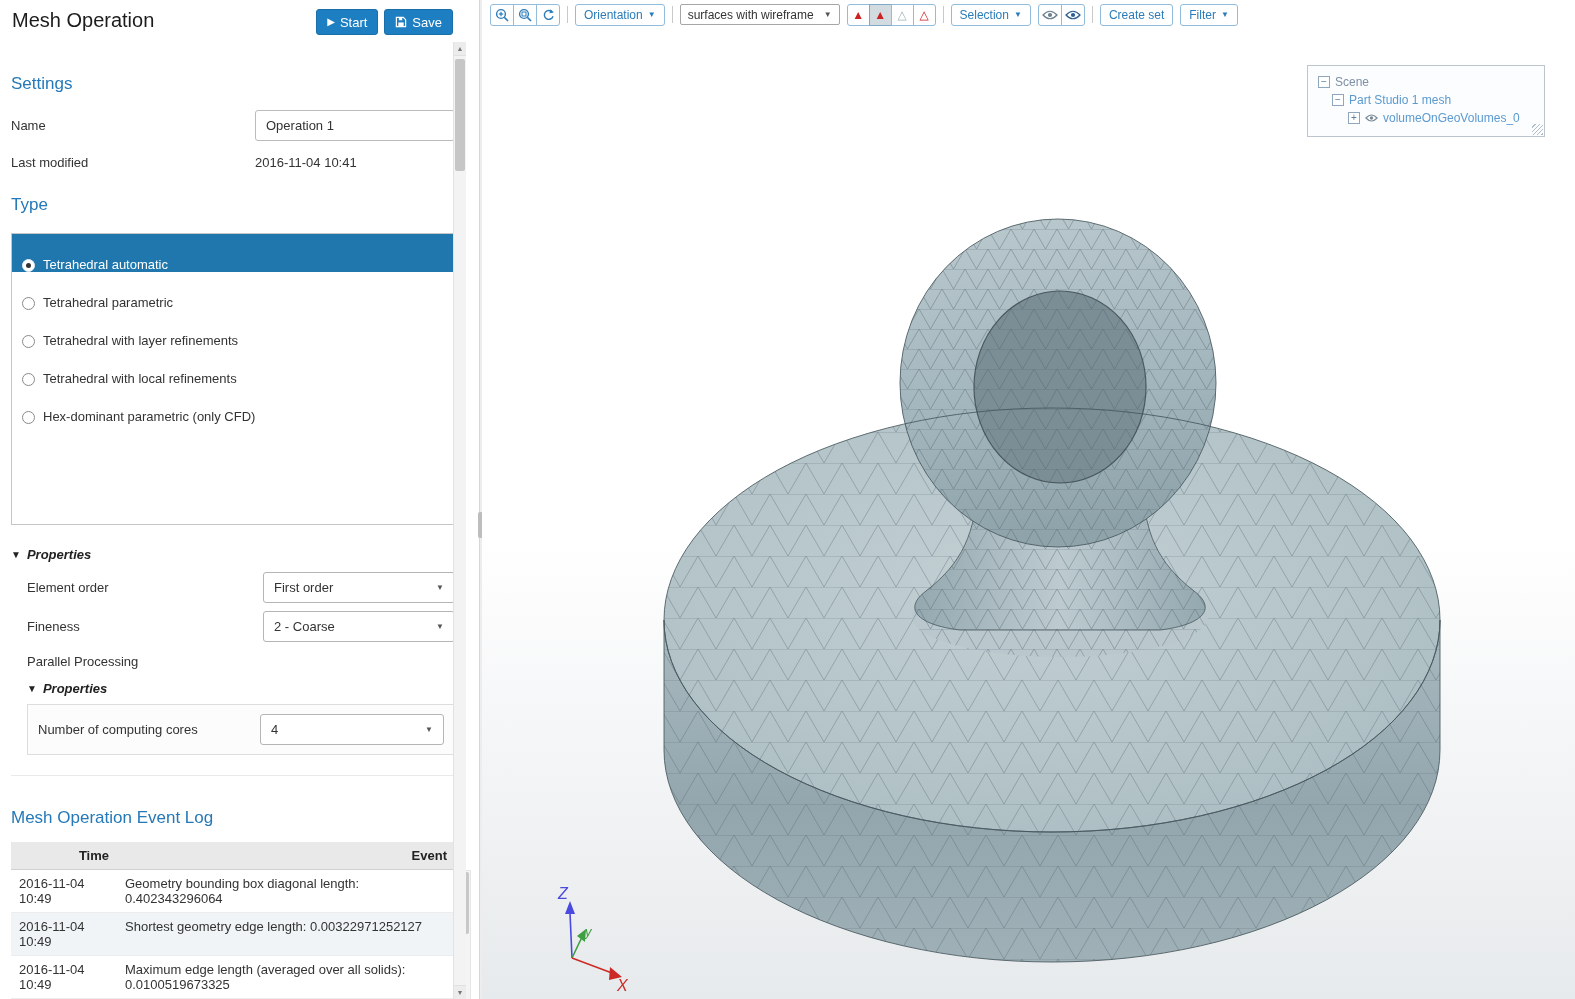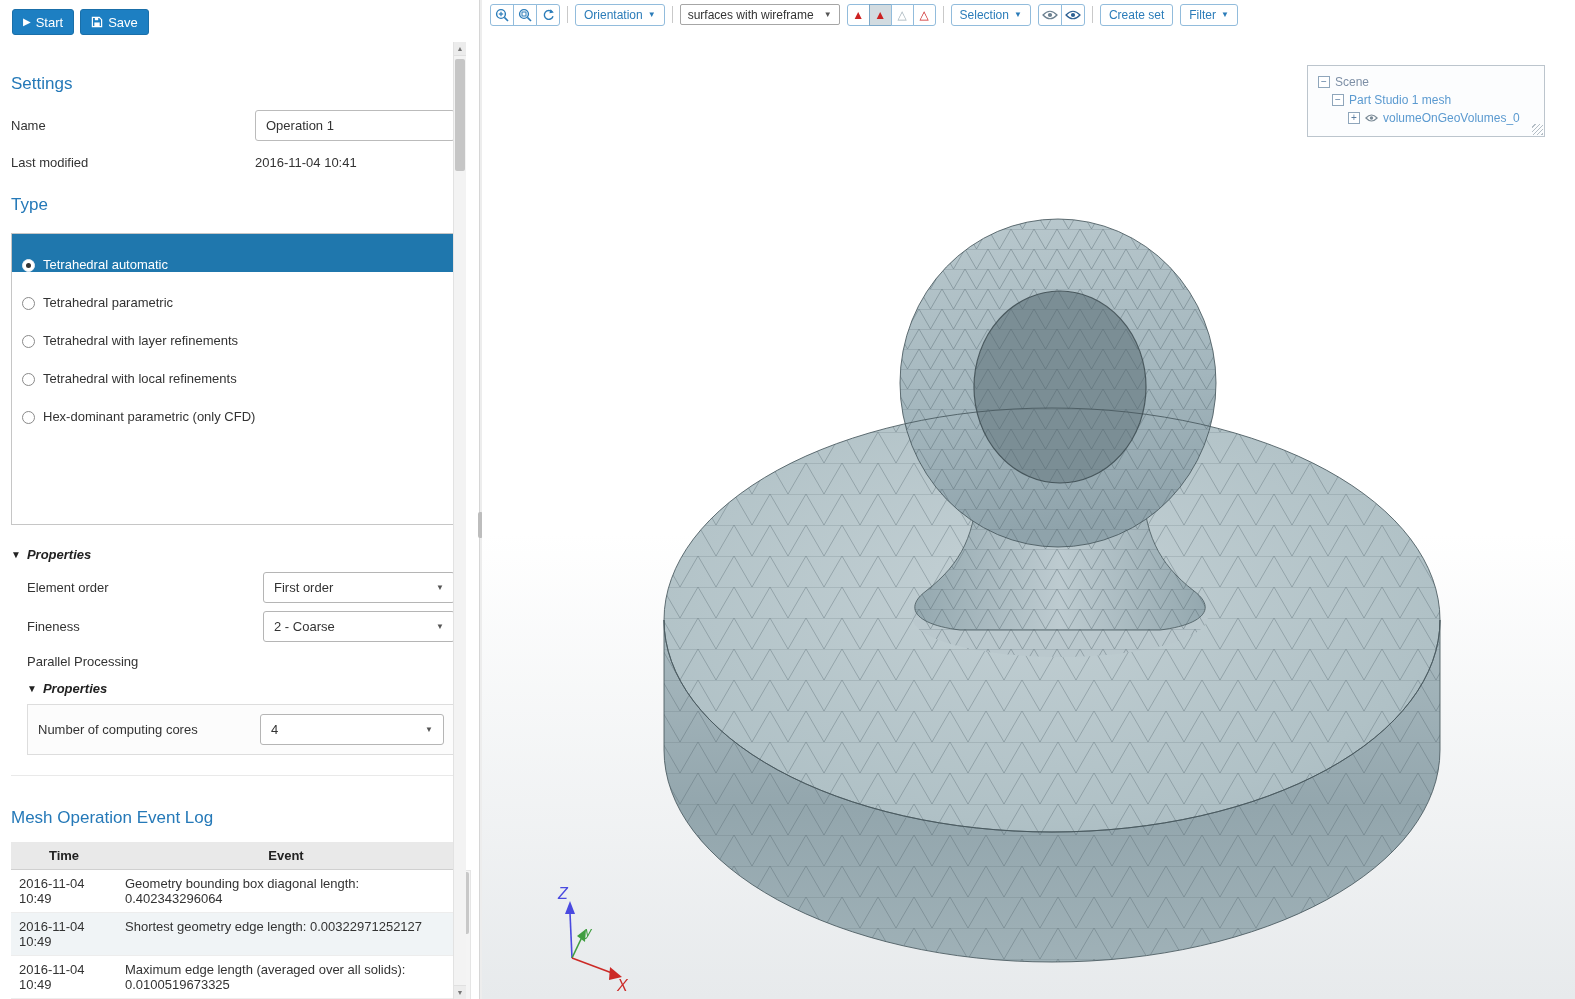--- a/index.html
+++ b/index.html
@@ -57,21 +57,21 @@
   }
   .select .caret { margin-left:auto; font-size:8px; color:#555; }
   .parallel-label { margin-top:12px; font-size:13px; }
   .nested-props { margin-top:12px; }
   .nested-box { border:1px solid #ddd; background:#fcfcfc; margin-top:8px; padding:9px 10px; display:flex; align-items:center; }
   .nested-box .select { width:184px; }
 
   .log-wrap { position:relative; margin-top:14px; }
   .log-table { width:100%; border-collapse:collapse; font-size:13px; }
   .log-table th {
-    background:#e9e9e9; text-align:center; font-weight:bold; color:#222;
+    background:#e9e9e9; text-align:right; font-weight:bold; color:#222;
     padding:6px 8px; border-bottom:1px solid #d0d0d0;
   }
   .log-table td { padding:6px 8px; vertical-align:top; border-bottom:1px solid #ededed; }
   .col-time { width:106px; }
   .log-table tr.even td { background:#f0f4f6; }
 
   
   .main-scrollbar { position:absolute; top:42px; right:13px; bottom:0; width:13px; background:#f3f3f3; border-left:1px solid #e2e2e2; }
   .sb-arrow { height:14px; background:#ececec; color:#777; font-size:7px; text-align:center; line-height:14px; cursor:pointer; }
   .sb-up { border-bottom:1px solid #e0e0e0; }
@@ -131,20 +131,21 @@
     background:repeating-linear-gradient(135deg, transparent 0 2px, #b4bec6 2px 3px);
   }
 </style>
 </head>
 <body>
 
 <div class="app">
 
   <div class="left-panel">
     <div class="panel-header">
+      <h1 class="page-title">Mesh Operation</h1>
       <div class="header-buttons">
         <button class="btn-primary">
           <span class="play">▶</span>
           <span>Start</span>
         </button>
         <button class="btn-primary">
           <svg width="12" height="12" viewBox="0 0 13 13">
               <path d="M1.5,1.5 h7.5 l2.5,2.5 v7.5 h-10 z" fill="none" stroke="#fff" stroke-width="1.3"></path>
               <rect x="3.6" y="7" width="5.8" height="4" fill="#fff"></rect>
               <rect x="4.2" y="1.8" width="3.6" height="2.8" fill="#fff"></rect>

